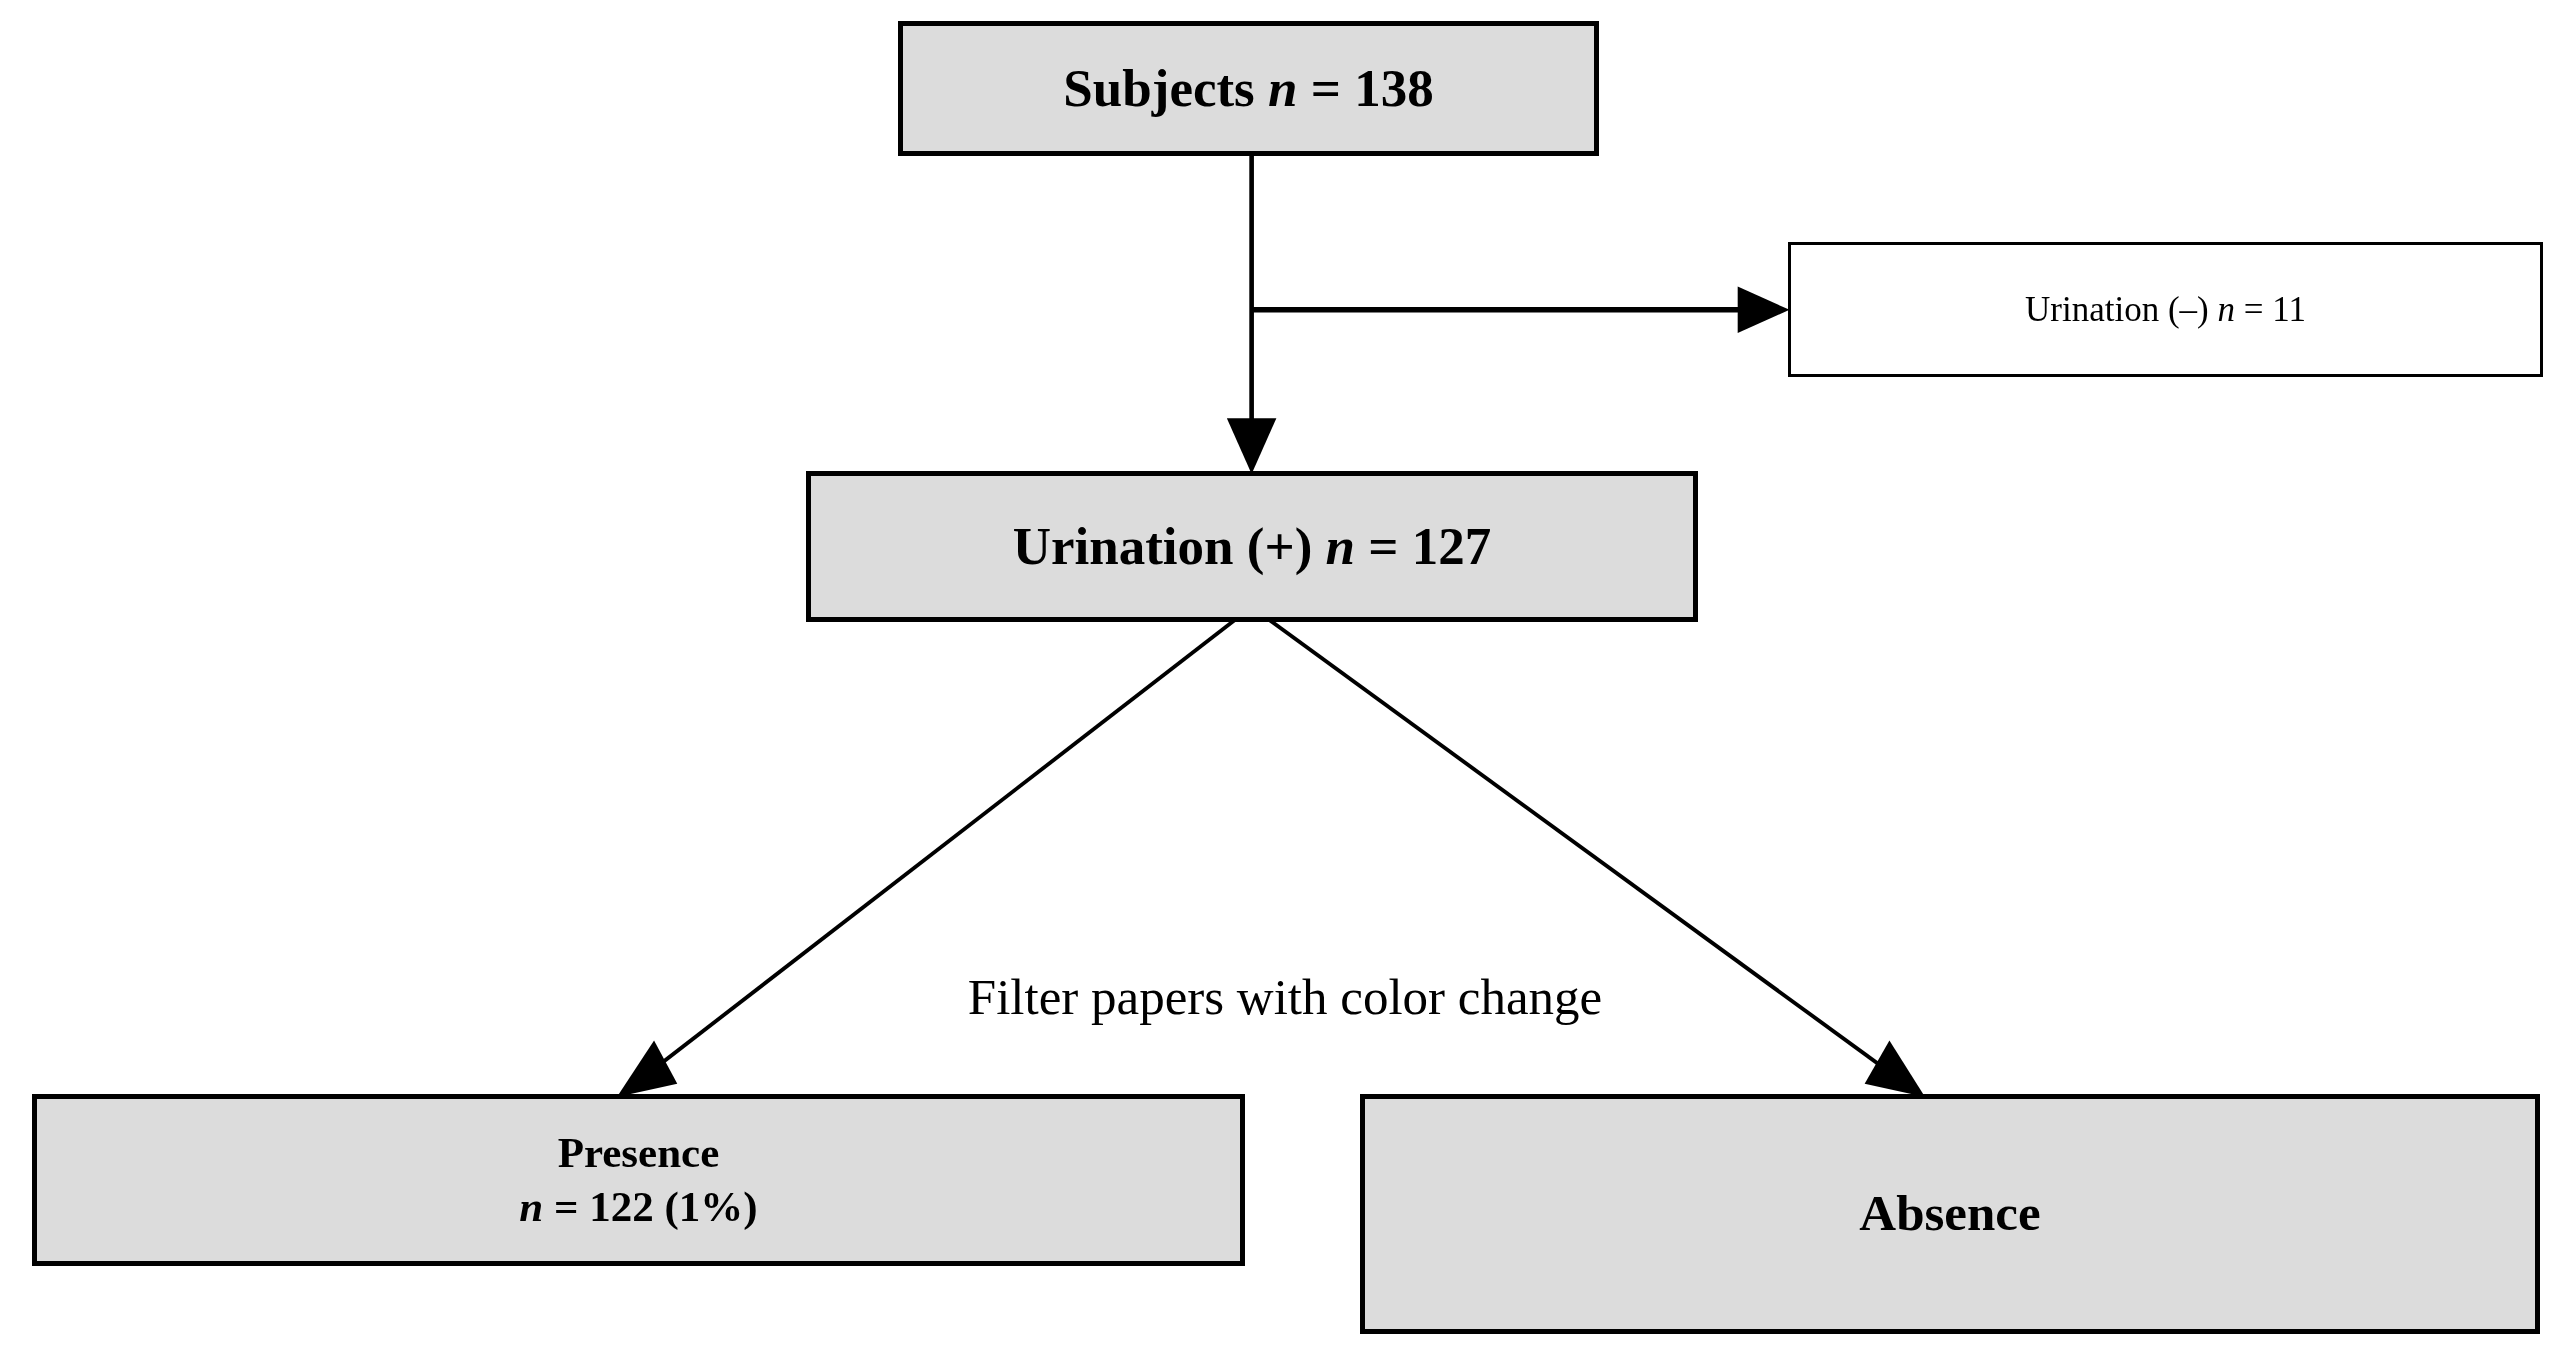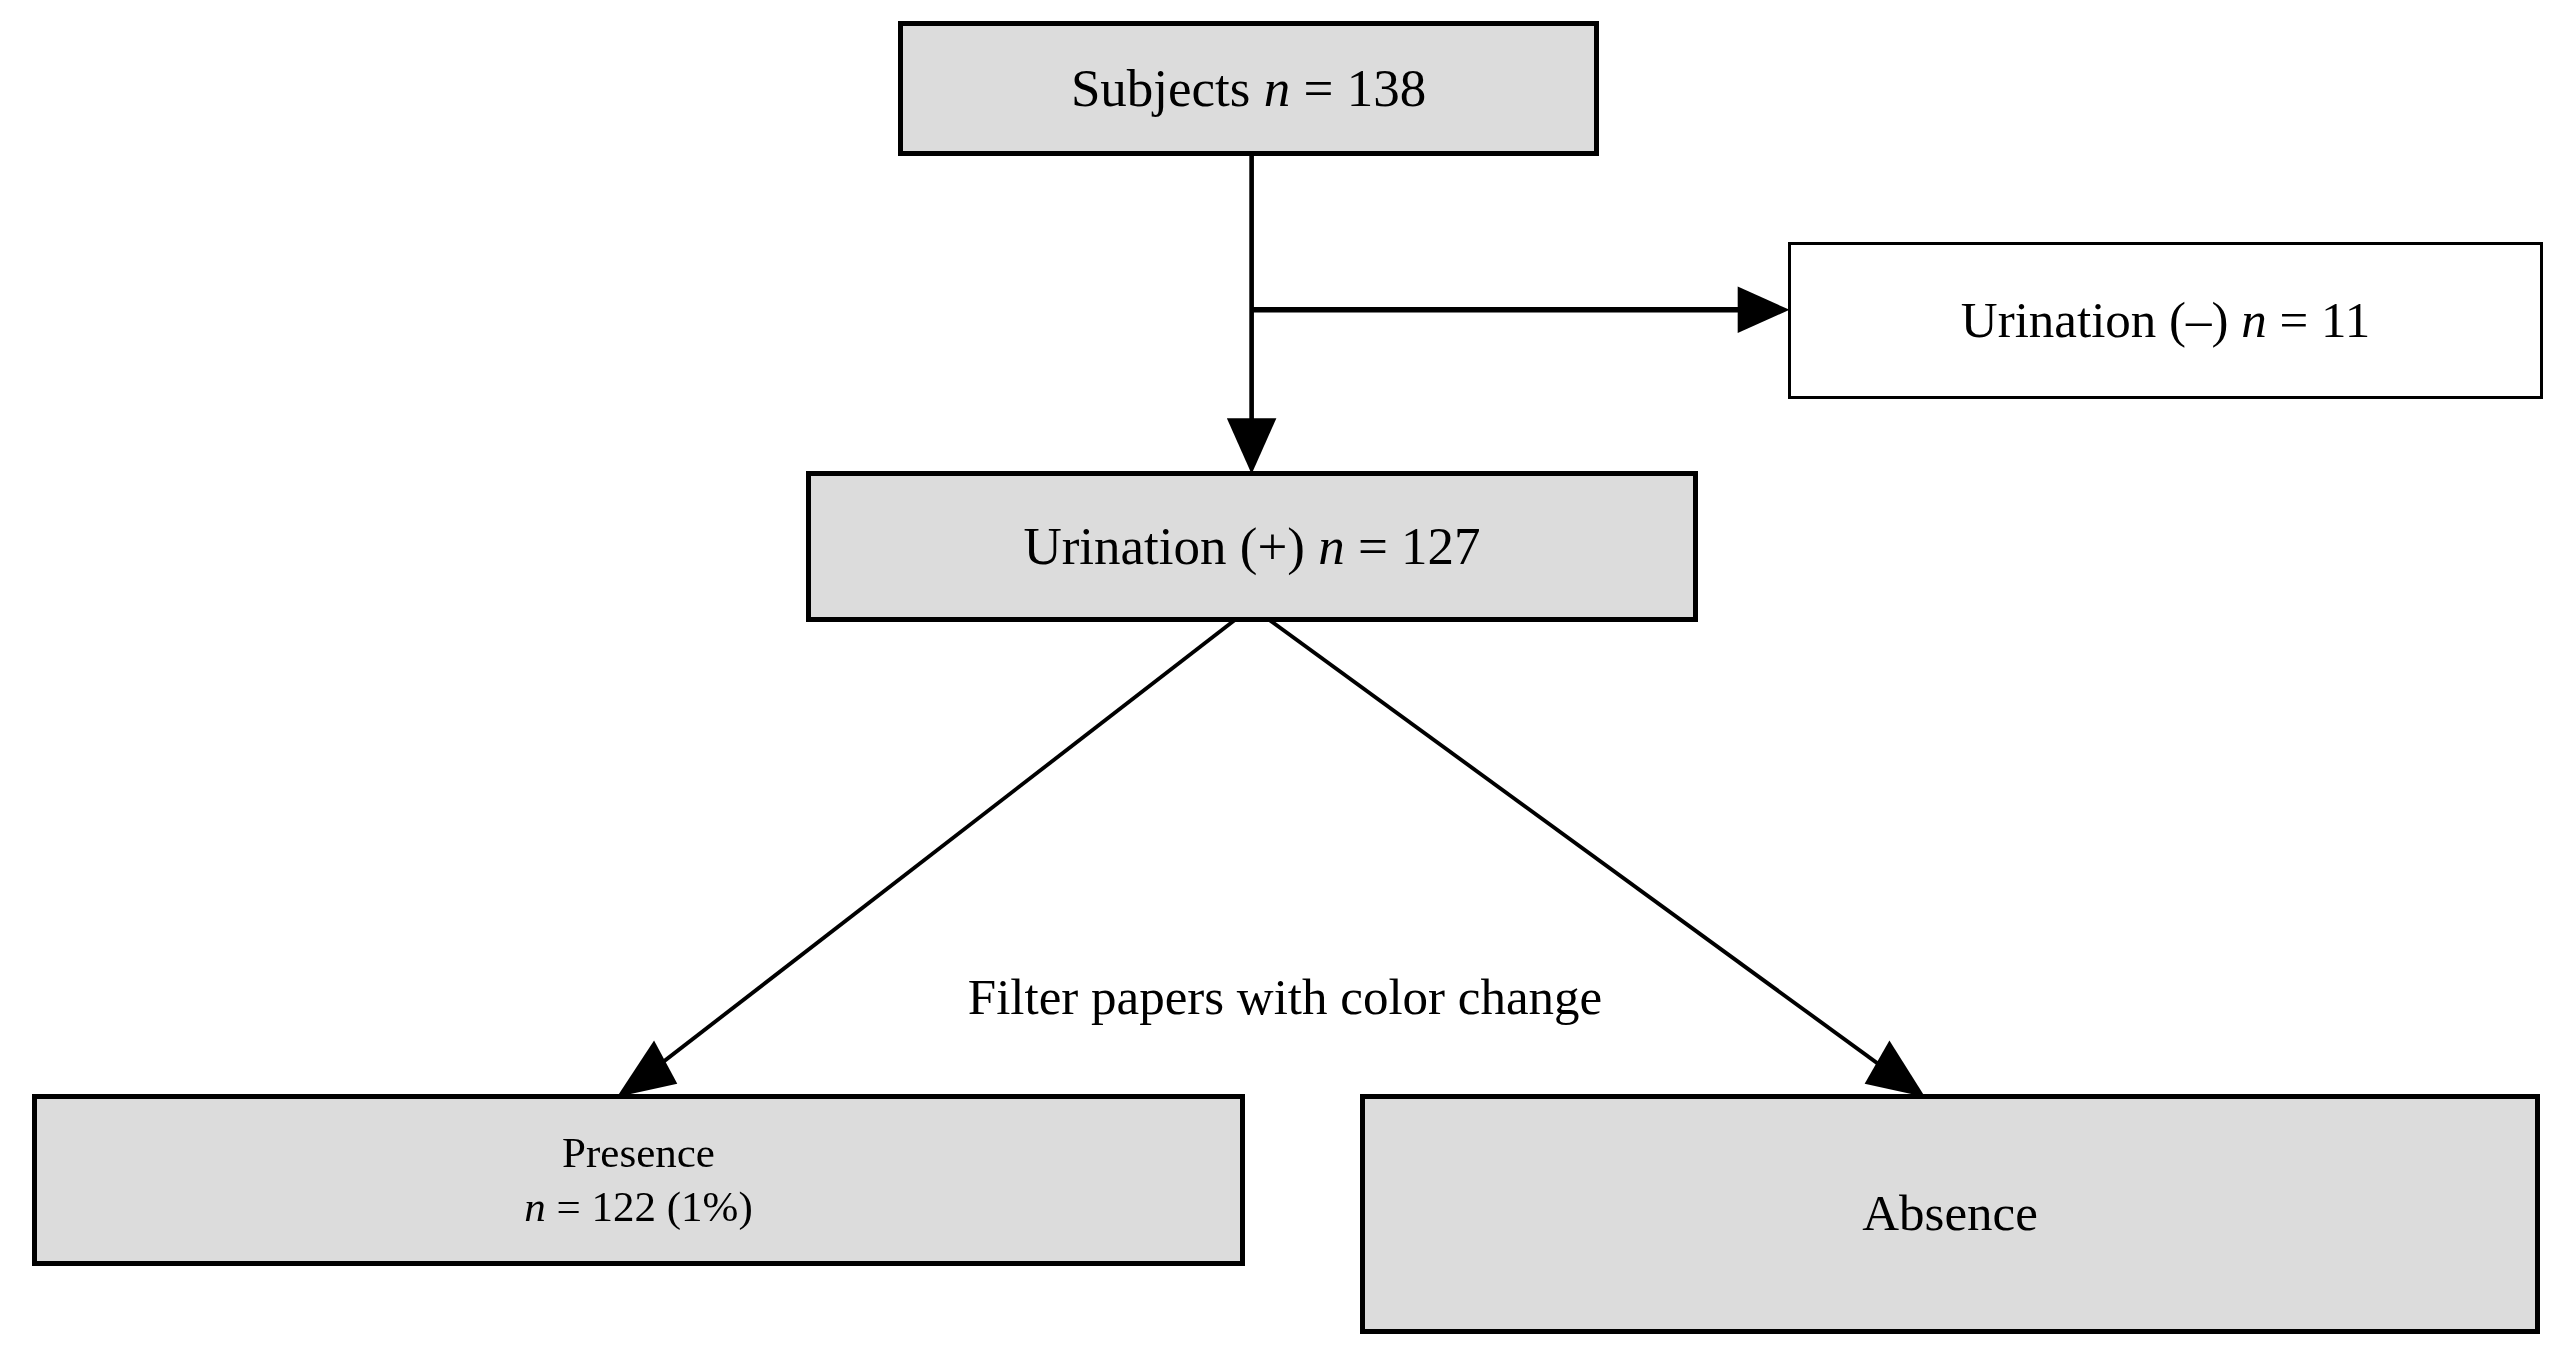--- a/index.html
+++ b/index.html
@@ -42,42 +42,42 @@
   }
   .node.plain {
     background: #ffffff;
     border: 3.1px solid #000000;
   }
   .node .line {
     white-space: nowrap;
     display: block;
   }
   .bold {
-    font-weight: normal;
+    font-weight: bold;
   }
   .reg {
     font-weight: normal;
   }
   .ital {
     font-style: italic;
   }
   
   #node-subjects {
     left: 898px;
     top: 21px;
     width: 701px;
     height: 135px;
     font-size: 53px;
   }
   #node-urination-neg {
     left: 1788px;
     top: 242px;
     width: 755px;
-    height: 157px;
-    font-size: 51px;
+    height: 135px;
+    font-size: 35px;
   }
   #node-urination-pos {
     left: 806px;
     top: 471px;
     width: 892px;
     height: 151px;
     font-size: 53px;
   }
   #node-presence {
     left: 32px;

